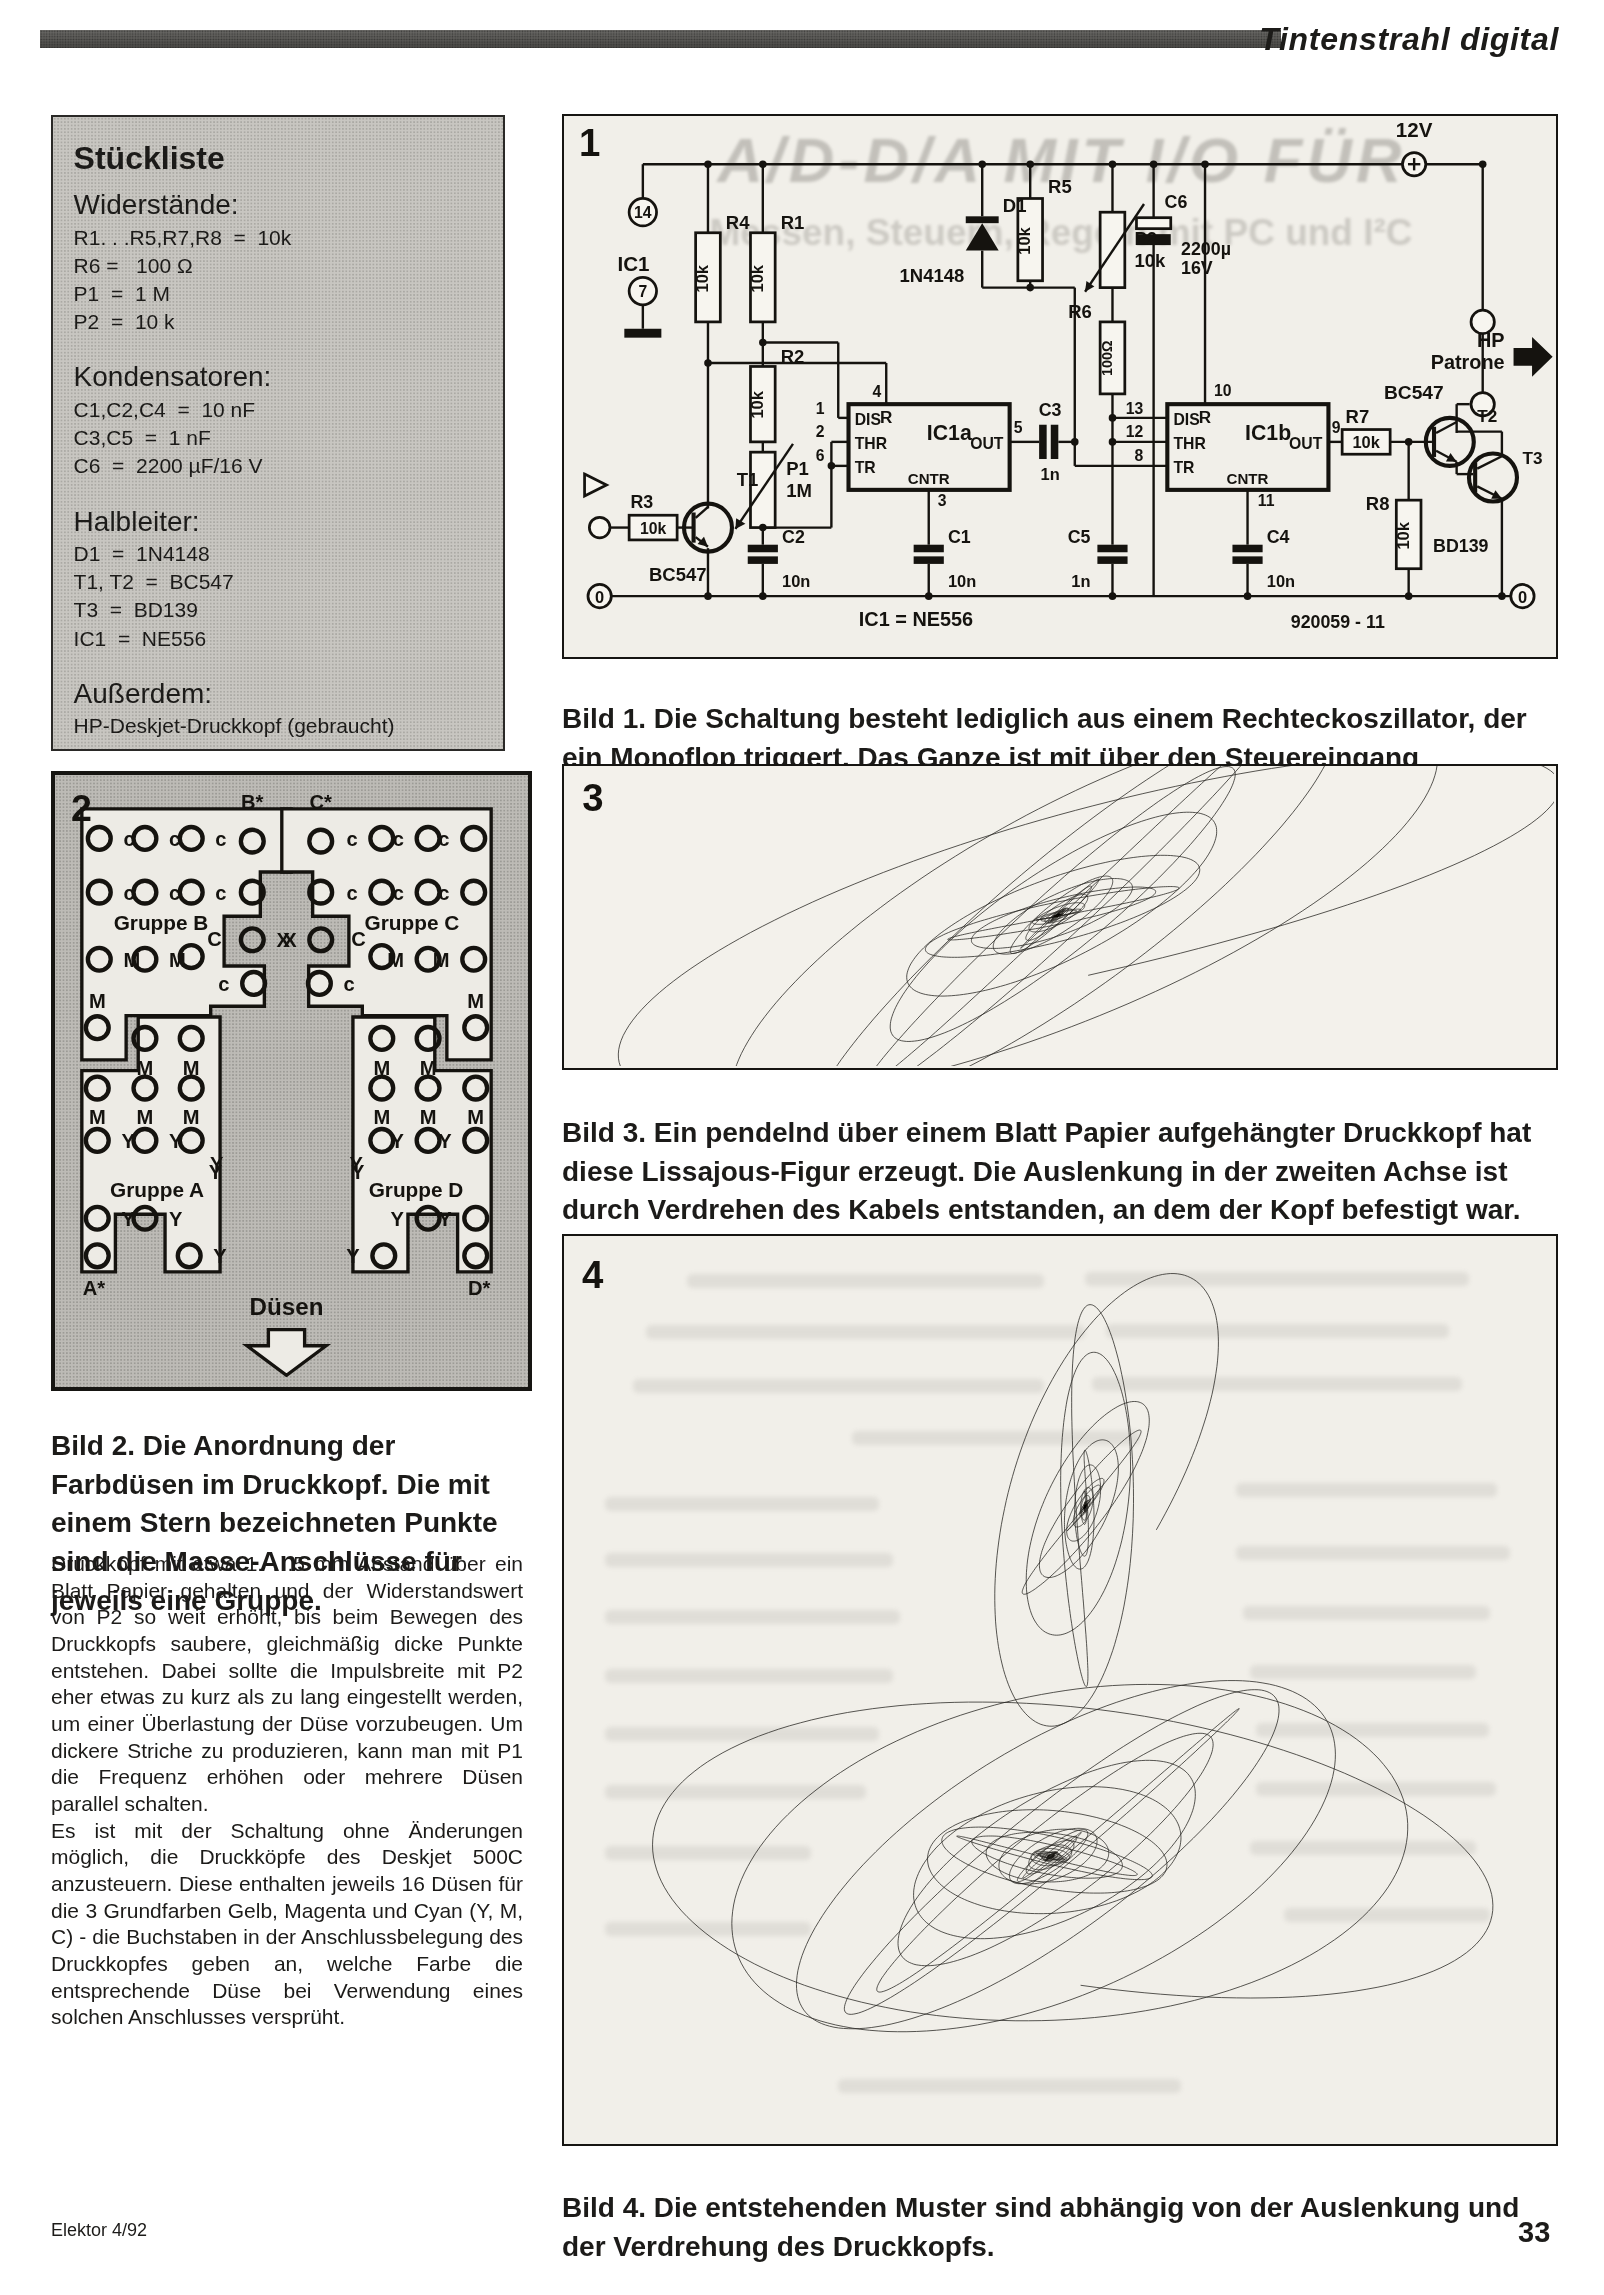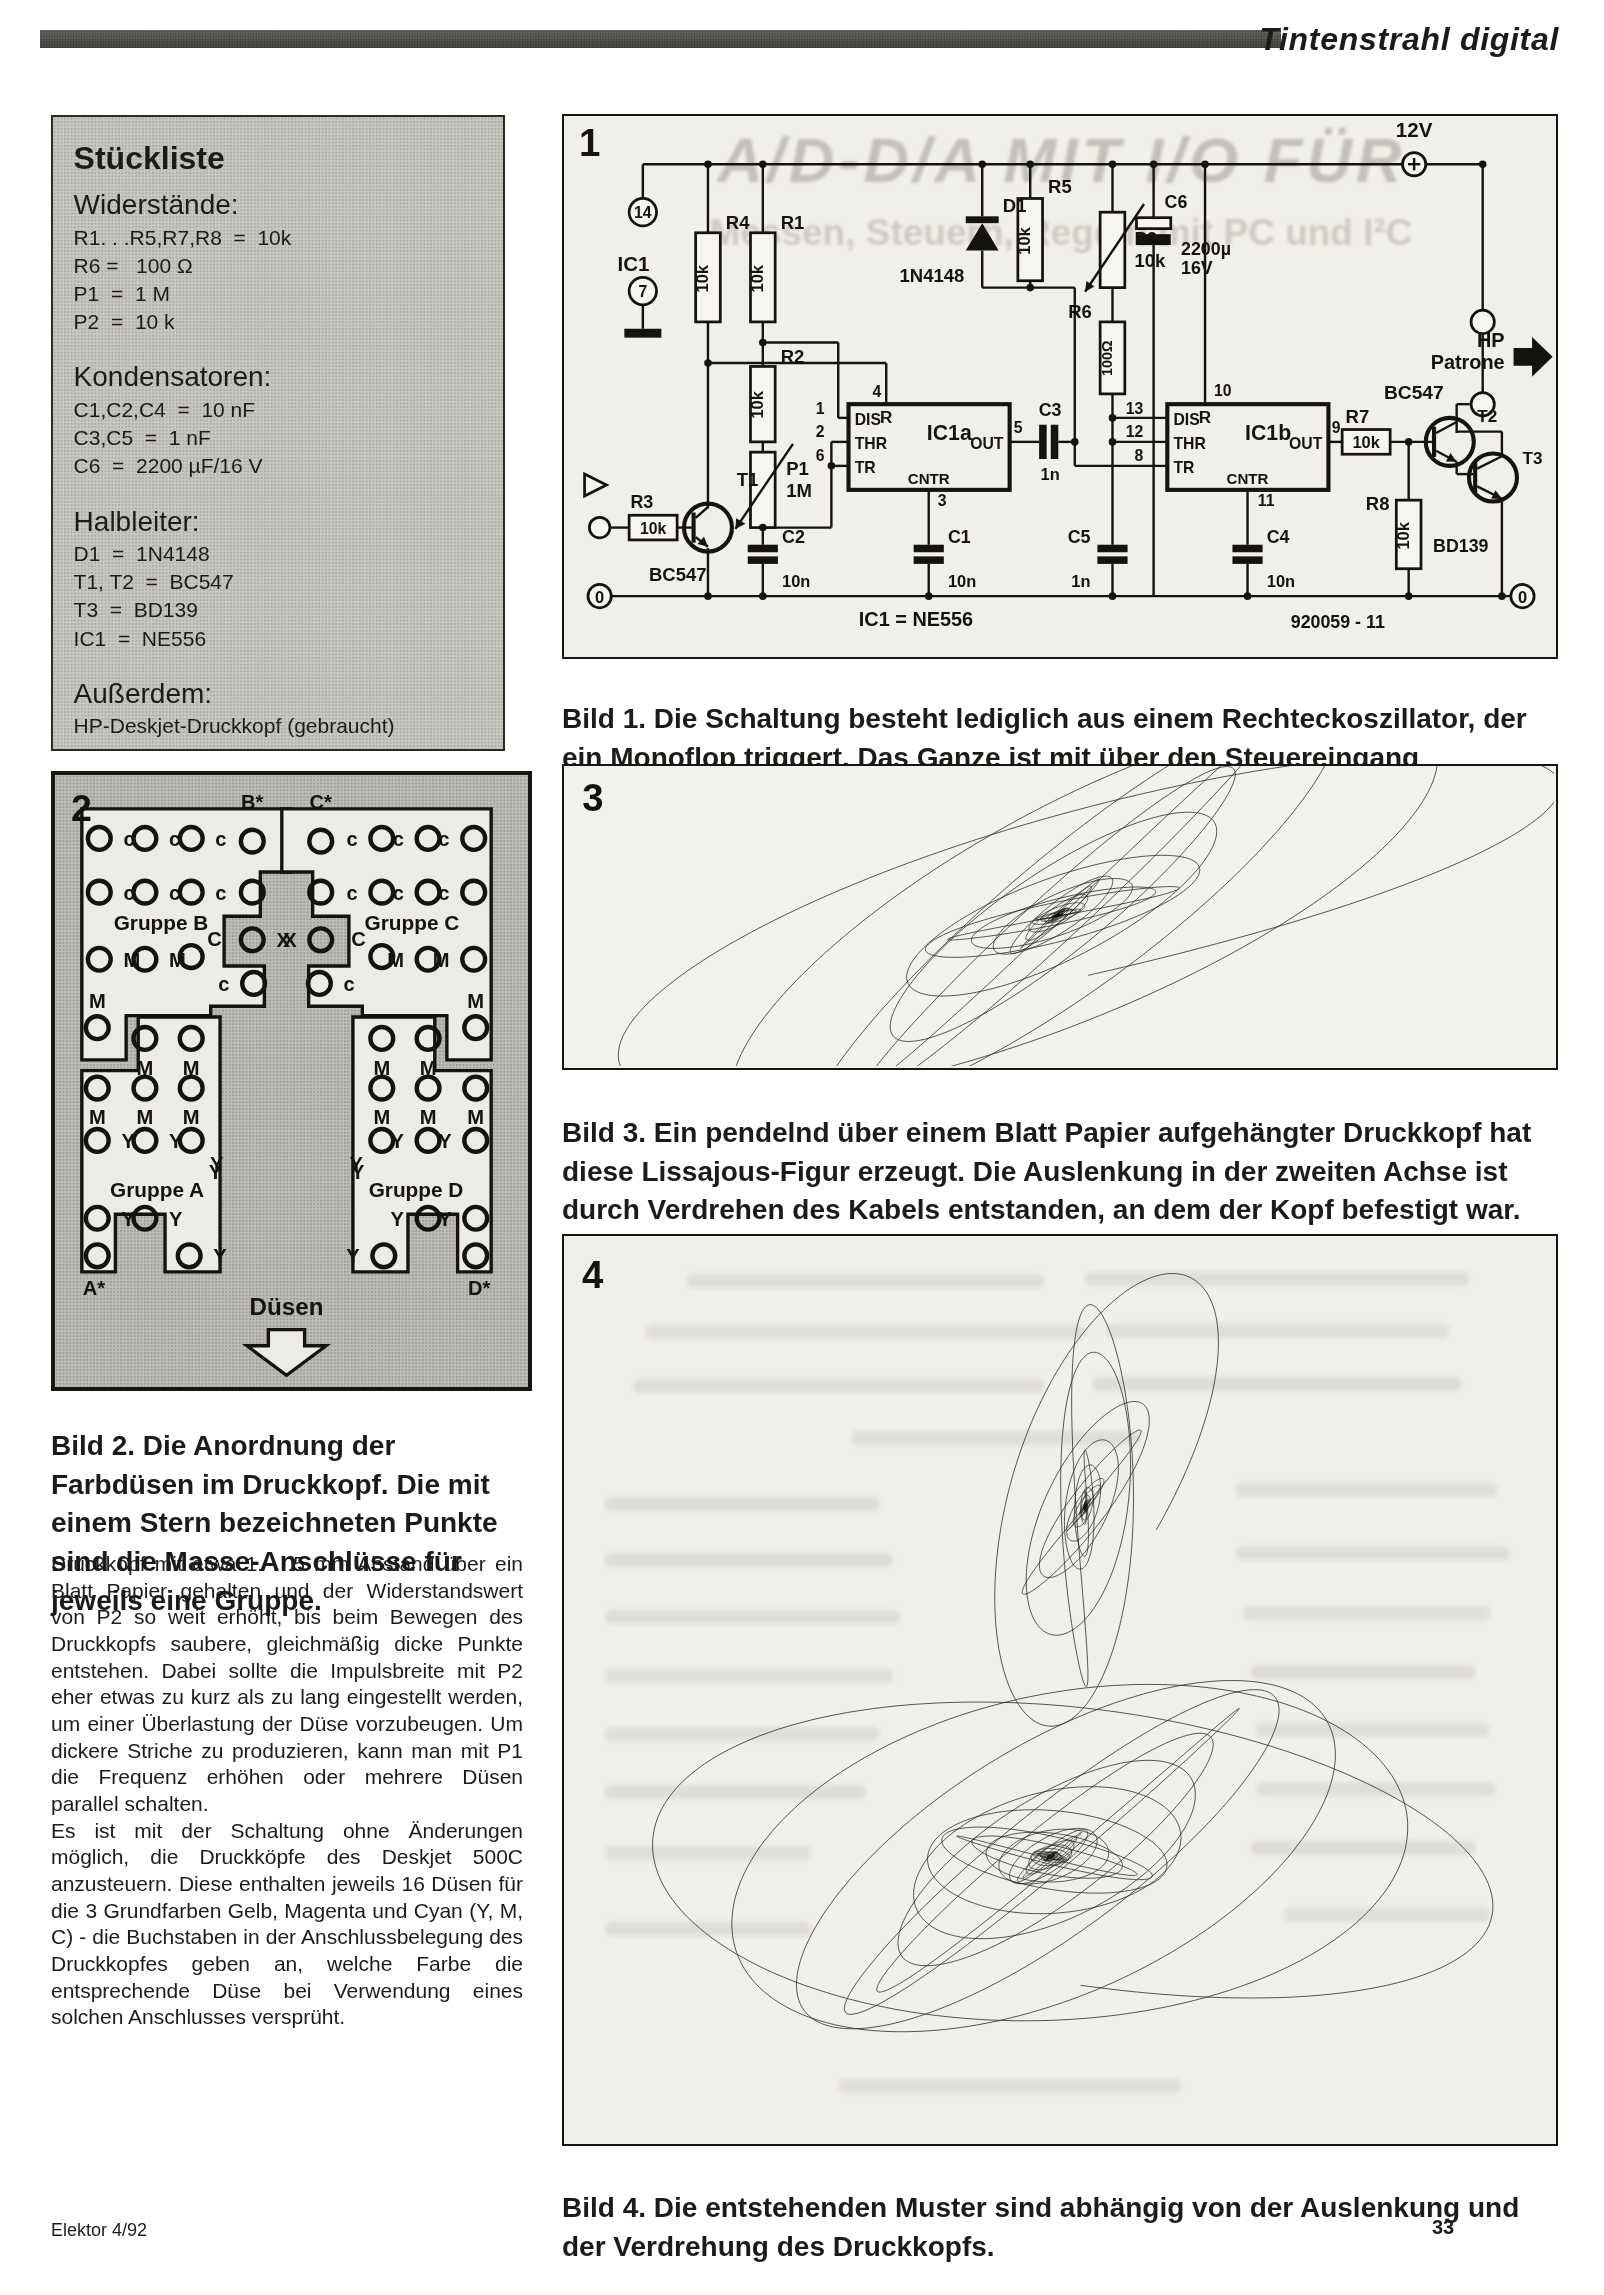--- a/index.html
+++ b/index.html
@@ -37,21 +37,21 @@
   .ghost1{left:62px;top:8.2px;width:871px;text-align:center;font-size:63px;font-weight:bold;font-style:italic;
       color:rgba(105,102,96,.34);filter:blur(1.7px);letter-spacing:4.1px;white-space:nowrap;}
   .ghost2{left:103px;top:96px;width:788px;text-align:center;font-size:37px;font-weight:bold;
       color:rgba(110,107,100,.28);filter:blur(1.7px);white-space:nowrap;}
   .ghostbar{position:absolute;height:13.7px;background:#6d6a64;opacity:.13;filter:blur(2.7px);border-radius:5.5px;}
   
   #body-text{left:51px;top:1551px;width:472px;font-size:21px;line-height:1.27;text-align:justify;}
   #body-text p{margin:0;}
   
   #footer-issue{left:51px;top:2220px;font-size:18px;}
-  #page-number{left:1432px;top:2216px;font-size:20px;font-weight:bold;}
+  #page-number{left:1518px;top:2216px;font-size:29px;font-weight:bold;}
   
   svg{display:block;}
   .wire{stroke:#15130f;stroke-width:3.5;fill:none;}
   .comp{stroke:#15130f;stroke-width:4;fill:#f7f5ef;}
   .icbox{stroke:#15130f;stroke-width:6;fill:none;}
   .fillb{fill:#15130f;stroke:none;}
   .tcirc{stroke:#15130f;stroke-width:6;fill:none;}
   .term{stroke:#15130f;stroke-width:4;fill:#f7f5ef;}
   .slabel{fill:#15130f;font-family:"Liberation Sans",sans-serif;font-weight:bold;}
   .curve{stroke:#262420;stroke-width:1.25;fill:none;opacity:.9;}

